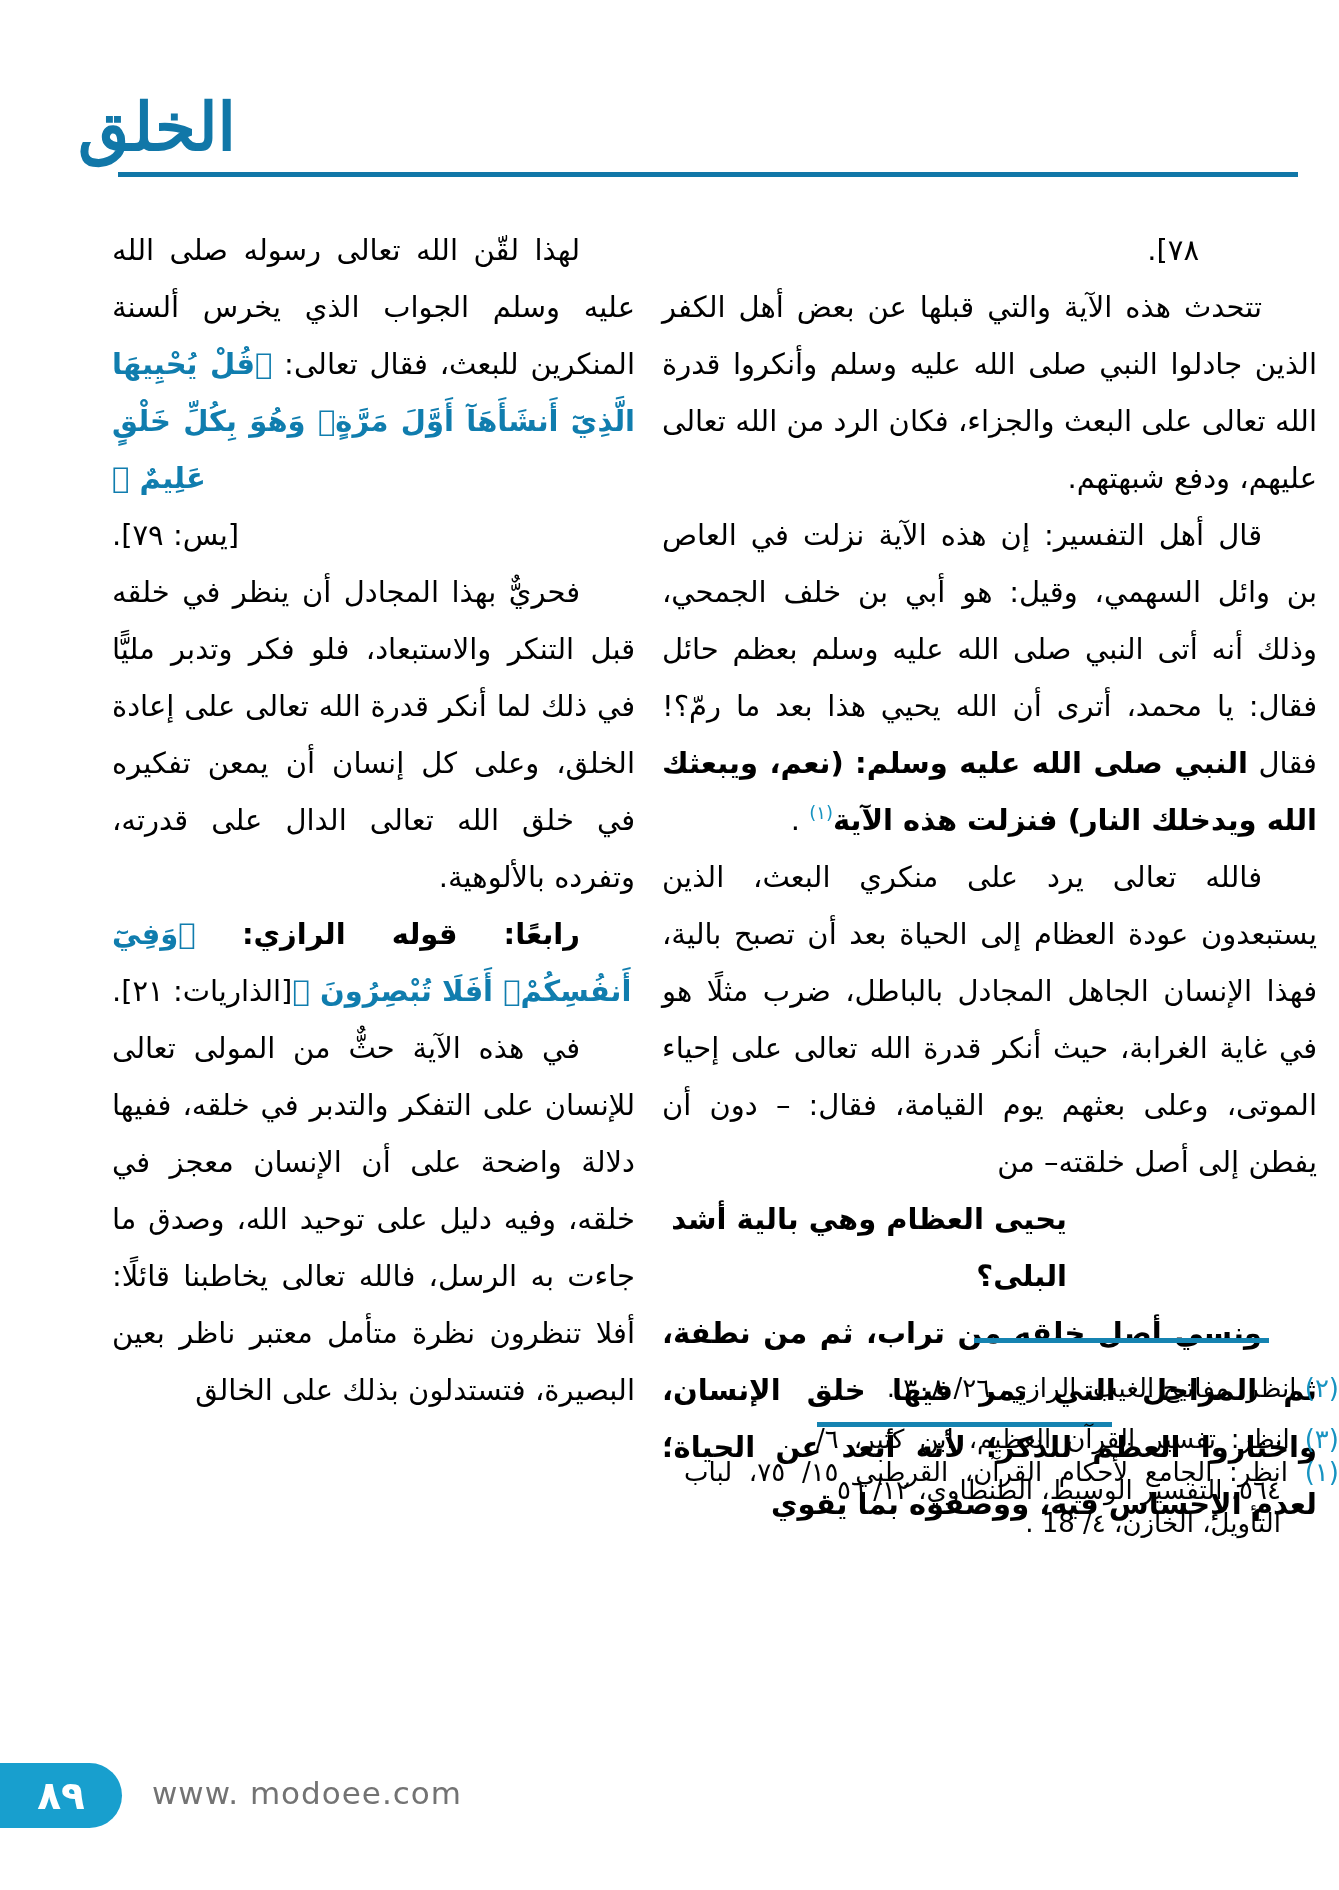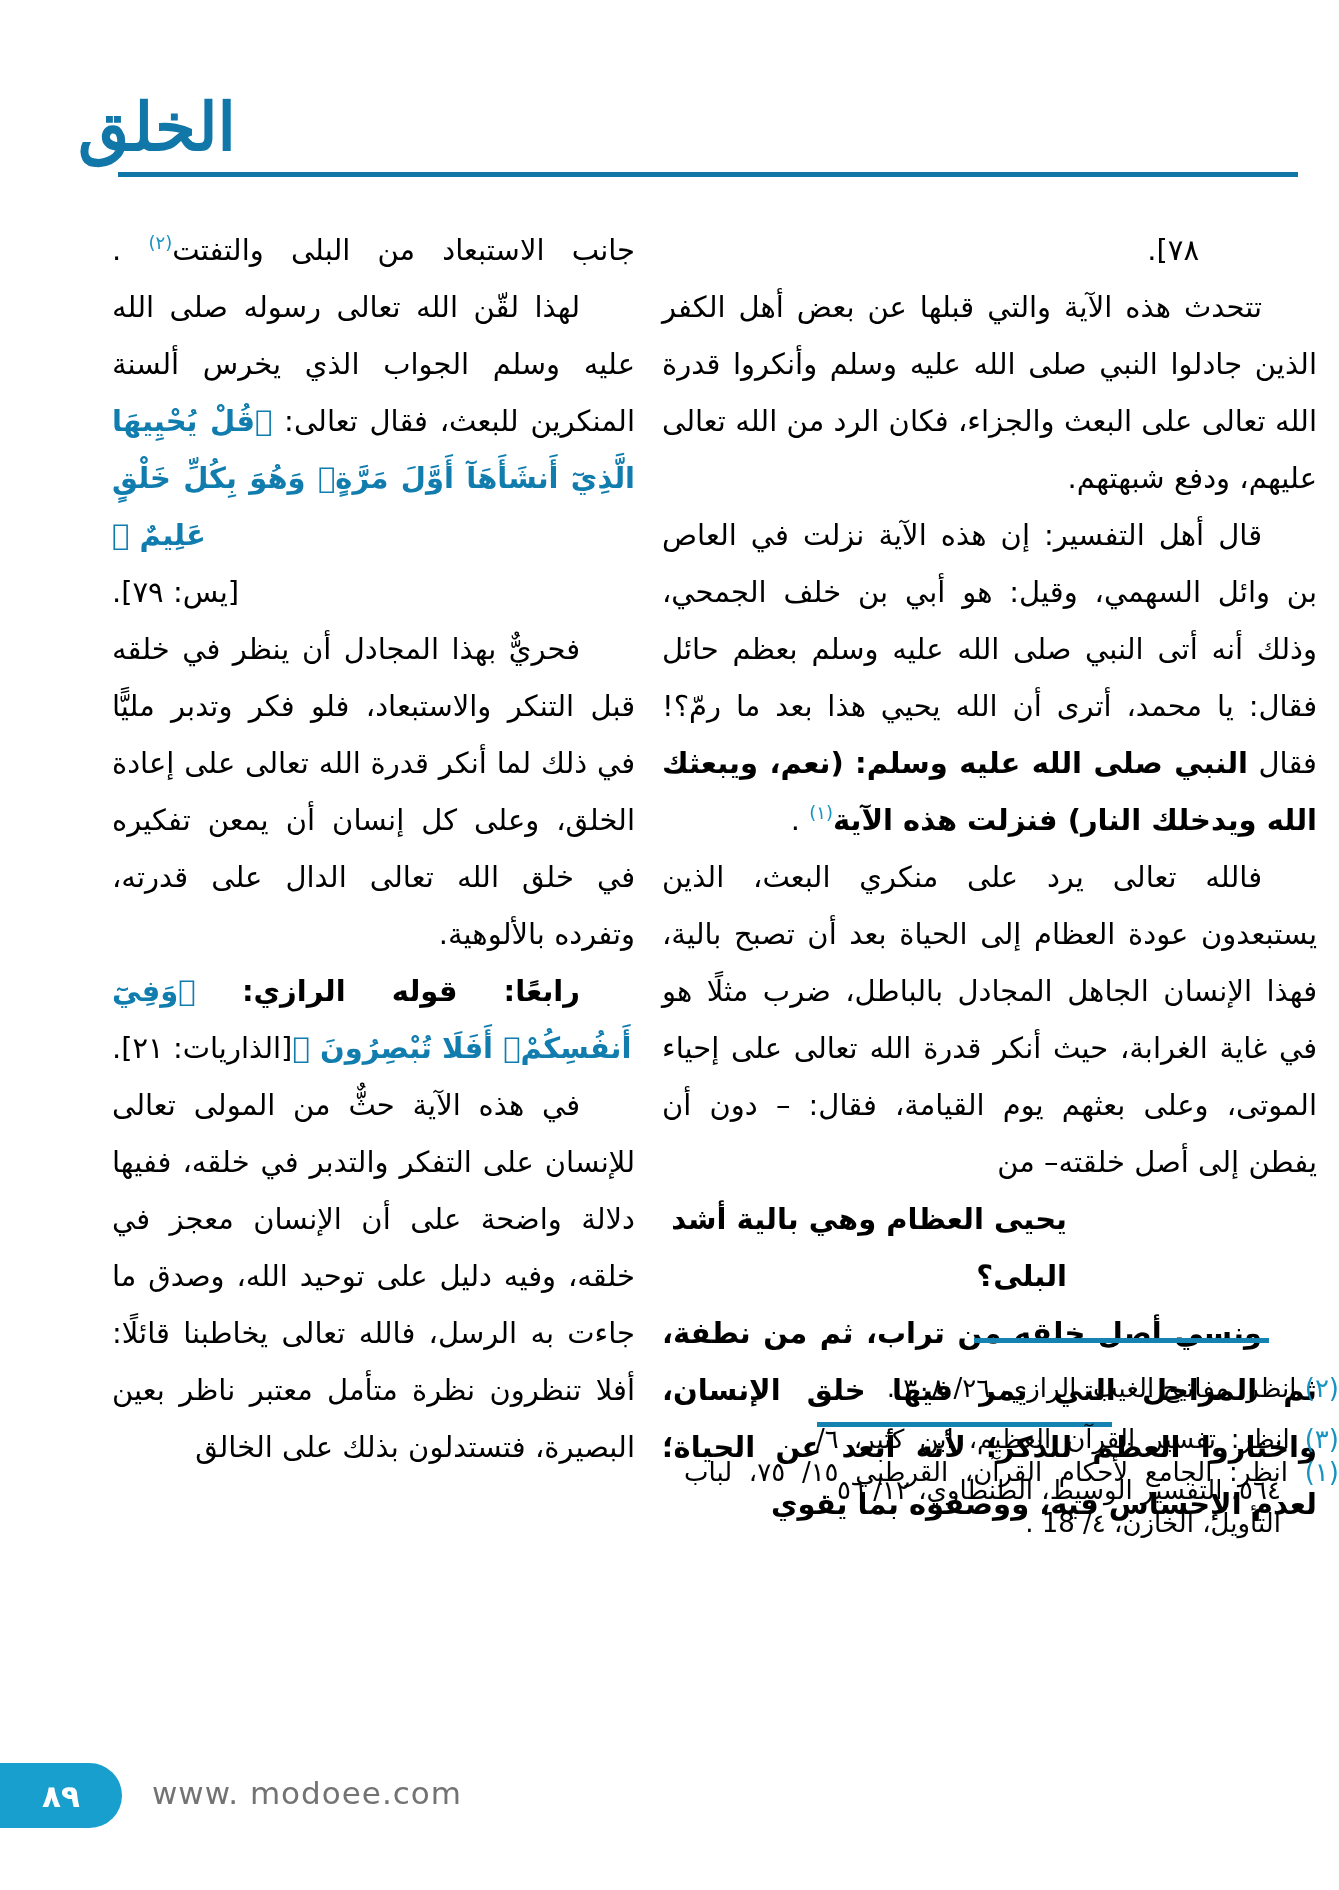--- a/index.html
+++ b/index.html
@@ -55,21 +55,21 @@
   .footnote{margin:0;padding-right:58px;text-indent:-58px;text-align:justify;}
   .fn-num{color:#1793c1;}
   
   .page-tab{
     position:absolute;left:0;top:1763px;
     width:122px;height:65px;
     background:#189fce;
     border-radius:0 33px 33px 0;
     color:#ffffff;
     display:flex;align-items:center;justify-content:center;
-    font-size:31px;font-weight:bold;
+    font-size:39px;font-weight:bold;
   }
   .website{
     position:absolute;left:152px;top:1775px;
     font-size:31px;color:#737373;
     direction:ltr;letter-spacing:1px;text-align:right;
   }
 </style>
 </head>
 <body>
 
@@ -81,21 +81,20 @@
   <div class="col col-right">
       <div class="line-ref-right"><span>٧٨].</span></div>
       <div class="para"><span>تتحدث هذه الآية والتي قبلها عن بعض أهل الكفر الذين جادلوا النبي صلى الله عليه وسلم وأنكروا قدرة الله تعالى على البعث والجزاء، فكان الرد من الله تعالى عليهم، ودفع شبهتهم.</span></div>
       <div class="para"><span>قال أهل التفسير: إن هذه الآية نزلت في العاص بن وائل السهمي، وقيل: هو أبي بن خلف الجمحي، وذلك أنه أتى النبي صلى الله عليه وسلم بعظم حائل فقال: يا محمد، أترى أن الله يحيي هذا بعد ما رمّ؟! فقال </span><span class="bold">النبي صلى الله عليه وسلم: (نعم، ويبعثك الله ويدخلك النار) فنزلت هذه الآية</span><span class="sup">(١)</span><span> .</span></div>
       <div class="para"><span>فالله تعالى يرد على منكري البعث، الذين يستبعدون عودة العظام إلى الحياة بعد أن تصبح بالية، فهذا الإنسان الجاهل المجادل بالباطل، ضرب مثلًا هو في غاية الغرابة، حيث أنكر قدرة الله تعالى على إحياء الموتى، وعلى بعثهم يوم القيامة، فقال: – دون أن يفطن إلى أصل خلقته– من</span></div>
       <div class="line-quote"><span class="bold">يحيى العظام وهي بالية أشد البلى؟</span></div>
       <div class="para"><span class="bold">ونسي أصل خلقه من تراب، ثم من نطفة، ثم المراحل التي يمر فيها خلق الإنسان، واختاروا العظم للذكر؛ لأنه أبعد عن الحياة؛ لعدم الإحساس فيه، ووصفوه بما يقوي</span></div>
     </div>
 
   <div class="col col-left">
-      <div class="para-cont"><span>جانب الاستبعاد من البلى والتفتت</span><span class="sup">(٢)</span><span> .</span></div>
       <div class="para lastleft"><span>لهذا لقّن الله تعالى رسوله صلى الله عليه وسلم الجواب الذي يخرس ألسنة المنكرين للبعث، فقال تعالى: </span><span class="verse">﴿قُلْ يُحْيِيهَا الَّذِيٓ أَنشَأَهَآ أَوَّلَ مَرَّةٍۖ وَهُوَ بِكُلِّ خَلْقٍ عَلِيمٌ ﴾</span></div>
       <div class="line-left"><span>[يس: ٧٩].</span></div>
       <div class="para"><span>فحريٌّ بهذا المجادل أن ينظر في خلقه قبل التنكر والاستبعاد، فلو فكر وتدبر مليًّا في ذلك لما أنكر قدرة الله تعالى على إعادة الخلق، وعلى كل إنسان أن يمعن تفكيره في خلق الله تعالى الدال على قدرته، وتفرده بالألوهية.</span></div>
       <div class="para lastleft"><span class="bold">رابعًا: قوله الرازي: </span><span class="verse">﴿وَفِيٓ أَنفُسِكُمْۚ أَفَلَا تُبْصِرُونَ ﴾</span><span>[الذاريات: ٢١].</span></div>
       <div class="para"><span>في هذه الآية حثٌّ من المولى تعالى للإنسان على التفكر والتدبر في خلقه، ففيها دلالة واضحة على أن الإنسان معجز في خلقه، وفيه دليل على توحيد الله، وصدق ما جاءت به الرسل، فالله تعالى يخاطبنا قائلًا: أفلا تنظرون نظرة متأمل معتبر ناظر بعين البصيرة، فتستدلون بذلك على الخالق</span></div>
     </div>
 
   <div class="col col-right fng fng-right">
     <div class="footnote-rule rule-right"></div>
     <div>

